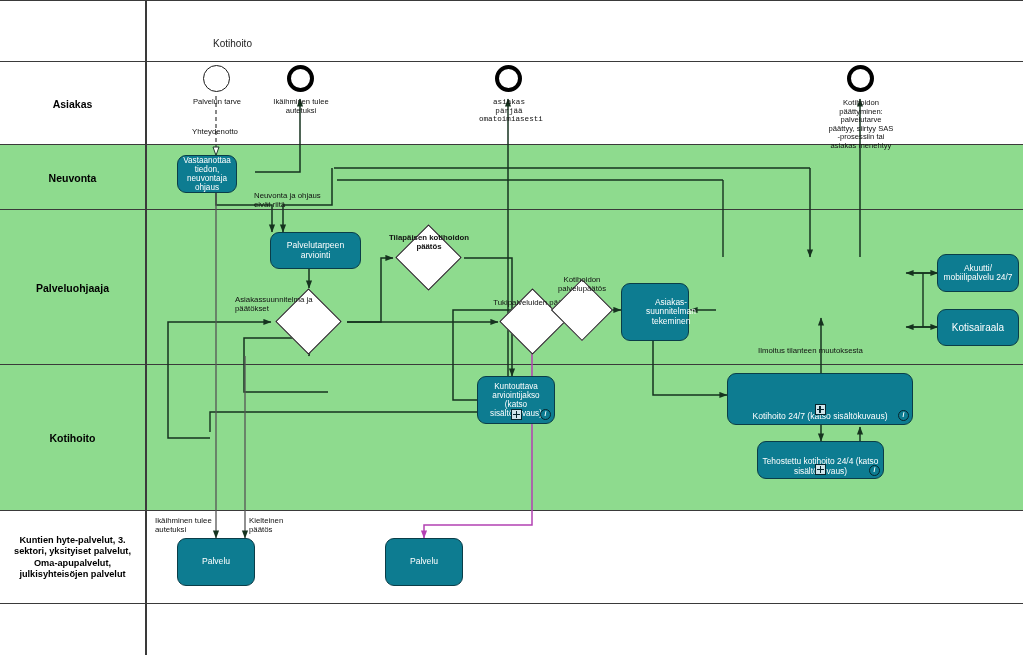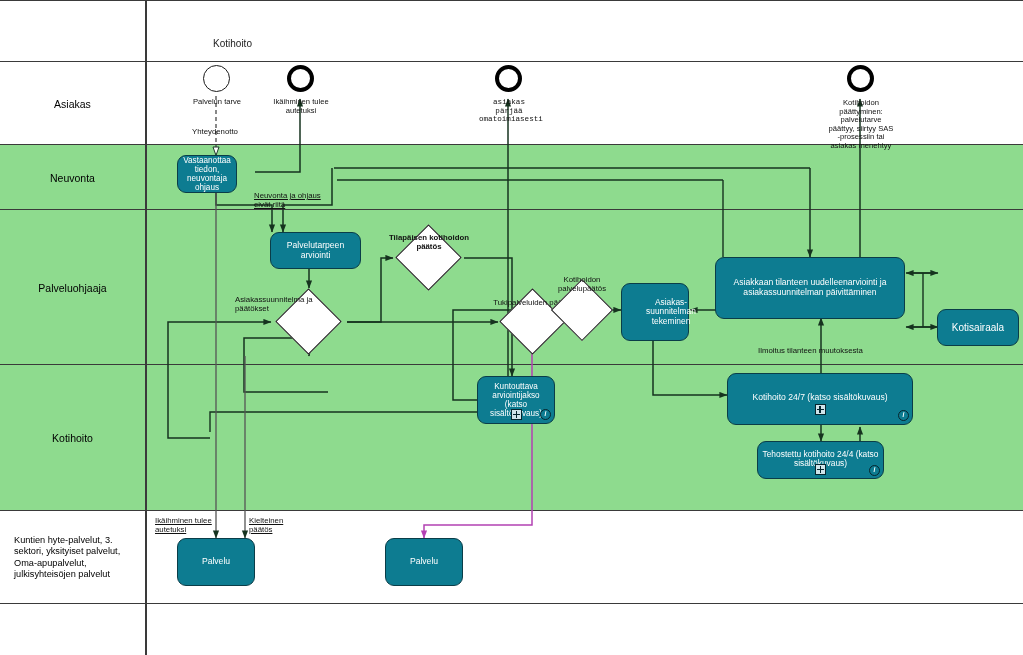--- a/index.html
+++ b/index.html
@@ -4,28 +4,28 @@
 <title>Kotihoito-prosessi</title>
 <style>
   html,body{margin:0;padding:0;background:#ffffff;}
   body{font-family:"Liberation Sans",sans-serif;}
   #stage{position:relative;width:1023px;height:655px;background:#ffffff;overflow:hidden;}
   #svgLayer{position:absolute;left:0;top:0;width:1023px;height:655px;}
 
   
   .lane{position:absolute;left:0;box-sizing:border-box;}
   .lane-label{position:absolute;display:flex;align-items:center;justify-content:center;
-    font-weight:normal;color:#000;box-sizing:border-box;padding:2px 14px;}
+    text-align:center;font-weight:bold;color:#000;box-sizing:border-box;padding:2px 14px;}
   .pool-title{position:absolute;text-align:center;color:#222;}
 
   
   .task{position:absolute;box-sizing:border-box;background:#0d7c91;border:1.6px solid #0a3d48;
     border-radius:9px;color:#ffffff;display:flex;align-items:center;justify-content:center;
     text-align:center;line-height:1.12;padding:2px 4px;}
-  .task.topalign{align-items:center;padding-top:0;}
+  .task.topalign{align-items:flex-end;padding-top:0;}
   .marker-sub{position:absolute;width:11px;height:11px;border:1.3px solid #06262e;
     background:#cfe4ea;box-sizing:border-box;}
   .marker-sub:before{content:"";position:absolute;left:50%;top:1px;bottom:1px;width:1.3px;
     margin-left:-0.6px;background:#06262e;}
   .marker-sub:after{content:"";position:absolute;top:50%;left:1px;right:1px;height:1.3px;
     margin-top:-0.6px;background:#06262e;}
   .marker-info{position:absolute;width:9px;height:9px;border-radius:50%;background:#0d7c91;
     border:1.1px solid #06262e;color:#fff;font-size:6.5px;line-height:8px;text-align:center;
     font-style:italic;font-weight:bold;}
 
@@ -38,21 +38,21 @@
     white-space:nowrap;pointer-events:none;}
 
   
   .event{position:absolute;border-radius:50%;box-sizing:border-box;background:#ffffff;}
   .event.start{border:1.6px solid #1a1a1a;}
   .event.end{border:4px solid #000000;}
   .event-label{position:absolute;text-align:center;color:#111;line-height:1.12;}
 
   
   .edge-label{position:absolute;color:#111;line-height:1.15;white-space:nowrap;}
-  .edge-label.wrap{white-space:normal;text-decoration:underline;}
+  .edge-label.wrap{white-space:normal;}
 </style>
 </head>
 <body>
 
 <div id="stage">
 
   <div class="lane" style="top:0;height:62px;width:1023px;background:#ffffff;border-bottom:1.6px solid #3a3a3a;"></div>
   <div class="lane" style="top:62px;height:83px;width:1023px;background:#ffffff;border-bottom:1.6px solid #3a3a3a;"></div>
   <div class="lane" style="top:145px;height:65px;width:1023px;background:#8edb8e;border-bottom:1.6px solid #3a3a3a;"></div>
   <div class="lane" style="top:210px;height:155px;width:1023px;background:#8edb8e;border-bottom:1.6px solid #3a3a3a;"></div>
@@ -171,24 +171,24 @@
   <div class="task" style="left:477px;top:376px;width:78px;height:48px;font-size:8.2px;">
     <span>Kuntouttava arviointijakso (katso sisältökuvaus)</span>
     <span class="marker-sub" style="left:33px;bottom:3px;"></span>
     <span class="marker-info" style="right:3px;bottom:3px;">i</span>
   </div>
 
   <div class="task" style="left:621px;top:283px;width:68px;height:58px;font-size:8.4px;padding-left:36px;">
     <span>Asiakas-suunnitelman tekeminen</span>
   </div>
 
-  <div class="task" style="left:715px;top:257px;width:190px;height:62px;font-size:8.6px;">
-    <span>Asiakkaan tilanteen uudelleenarviointi ja asiakassuunnitelman päivittäminen</span>
-  </div>
-
+
+  <div class="task" style="left:937px;top:254px;width:82px;height:38px;font-size:8.4px;">
+    <span>Akuutti/ mobiilipalvelu 24/7</span>
+  </div>
 
   <div class="task" style="left:937px;top:309px;width:82px;height:37px;font-size:10px;">
     <span>Kotisairaala</span>
   </div>
 
   <div class="task topalign" style="left:727px;top:373px;width:186px;height:52px;font-size:8.6px;">
     <span>Kotihoito 24/7  (katso sisältökuvaus)</span>
     <span class="marker-sub" style="left:50%;margin-left:-5.5px;bottom:9px;"></span>
     <span class="marker-info" style="right:3px;bottom:3px;">i</span>
   </div>

